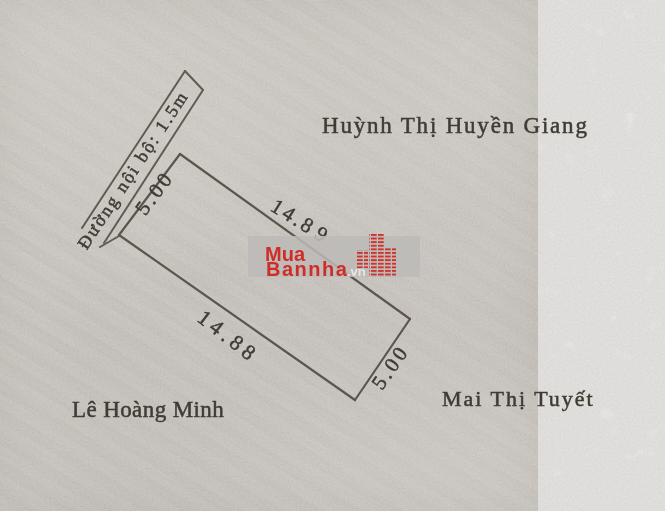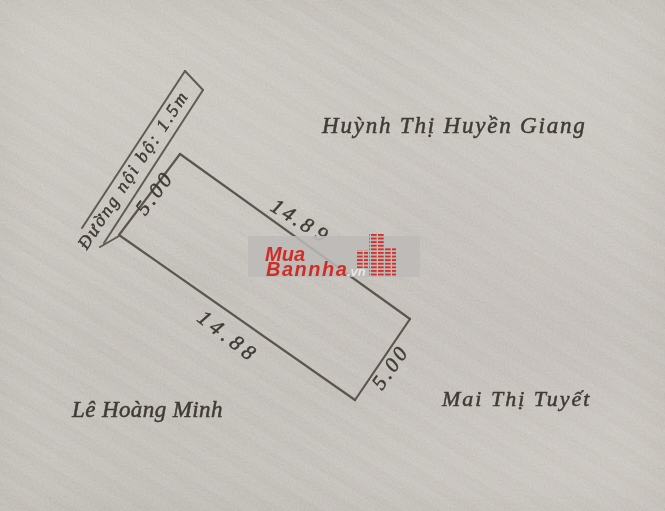--- a/index.html
+++ b/index.html
@@ -1,34 +1,33 @@
 <!DOCTYPE html>
 <html><head>
 <meta charset="utf-8">
 <style>
   html,body{margin:0;padding:0;}
   body{width:665px;height:511px;overflow:hidden;font-family:"Liberation Serif",serif;}
-  #paper{position:relative;width:665px;height:511px;box-shadow:inset 0 0 35px 8px rgba(110,105,95,0.14);
+  #paper{position:relative;width:538px;height:511px;box-shadow:inset 0 0 35px 8px rgba(110,105,95,0.14);
     background-color:#d1cbc3;
     background-image:
       radial-gradient(ellipse 400px 280px at 12% 8%, rgba(228,223,215,0.55), rgba(228,223,215,0) 70%),
       radial-gradient(ellipse 280px 400px at 86% 16%, rgba(226,221,214,0.5), rgba(226,221,214,0) 70%),
       radial-gradient(ellipse 360px 250px at 84% 94%, rgba(224,217,210,0.42), rgba(224,217,210,0) 70%),
       radial-gradient(ellipse 300px 240px at 20% 98%, rgba(180,178,168,0.28), rgba(180,178,168,0) 70%),
       radial-gradient(ellipse 300px 260px at 76% 54%, rgba(196,186,182,0.42), rgba(196,186,182,0) 72%),
       radial-gradient(ellipse 520px 300px at 45% 78%, rgba(150,145,138,0.14), rgba(150,145,138,0) 75%),
       radial-gradient(ellipse 90px 60px at 205px 275px, rgba(140,133,124,0.10), rgba(140,133,124,0) 80%),
       radial-gradient(ellipse 110px 70px at 470px 215px, rgba(140,133,124,0.09), rgba(140,133,124,0) 80%),
       radial-gradient(ellipse 120px 90px at 95px 340px, rgba(140,133,124,0.10), rgba(140,133,124,0) 80%),
       radial-gradient(ellipse 190px 130px at 575px 330px, rgba(140,133,124,0.15), rgba(140,133,124,0) 80%),
       radial-gradient(ellipse 140px 90px at 520px 90px, rgba(250,248,244,0.12), rgba(250,248,244,0) 80%),
       radial-gradient(ellipse 240px 200px at 40% 30%, rgba(226,221,213,0.35), rgba(226,221,213,0) 70%),
       repeating-linear-gradient(33deg, rgba(255,255,255,0.055) 0 11px, rgba(120,115,105,0.05) 11px 22px),
       repeating-linear-gradient(28deg, rgba(255,255,255,0.03) 0 5px, rgba(120,115,105,0.028) 5px 9px);
-    font-style: italic;
   }
   svg{position:absolute;left:0;top:0;}
   .lbl{fill:#3f3b34;stroke:#3f3b34;stroke-width:0.5;}
 </style>
 </head>
 <body>
 
 <div id="paper">
 <svg width="665" height="511" viewBox="0 0 665 511">
   <defs>

